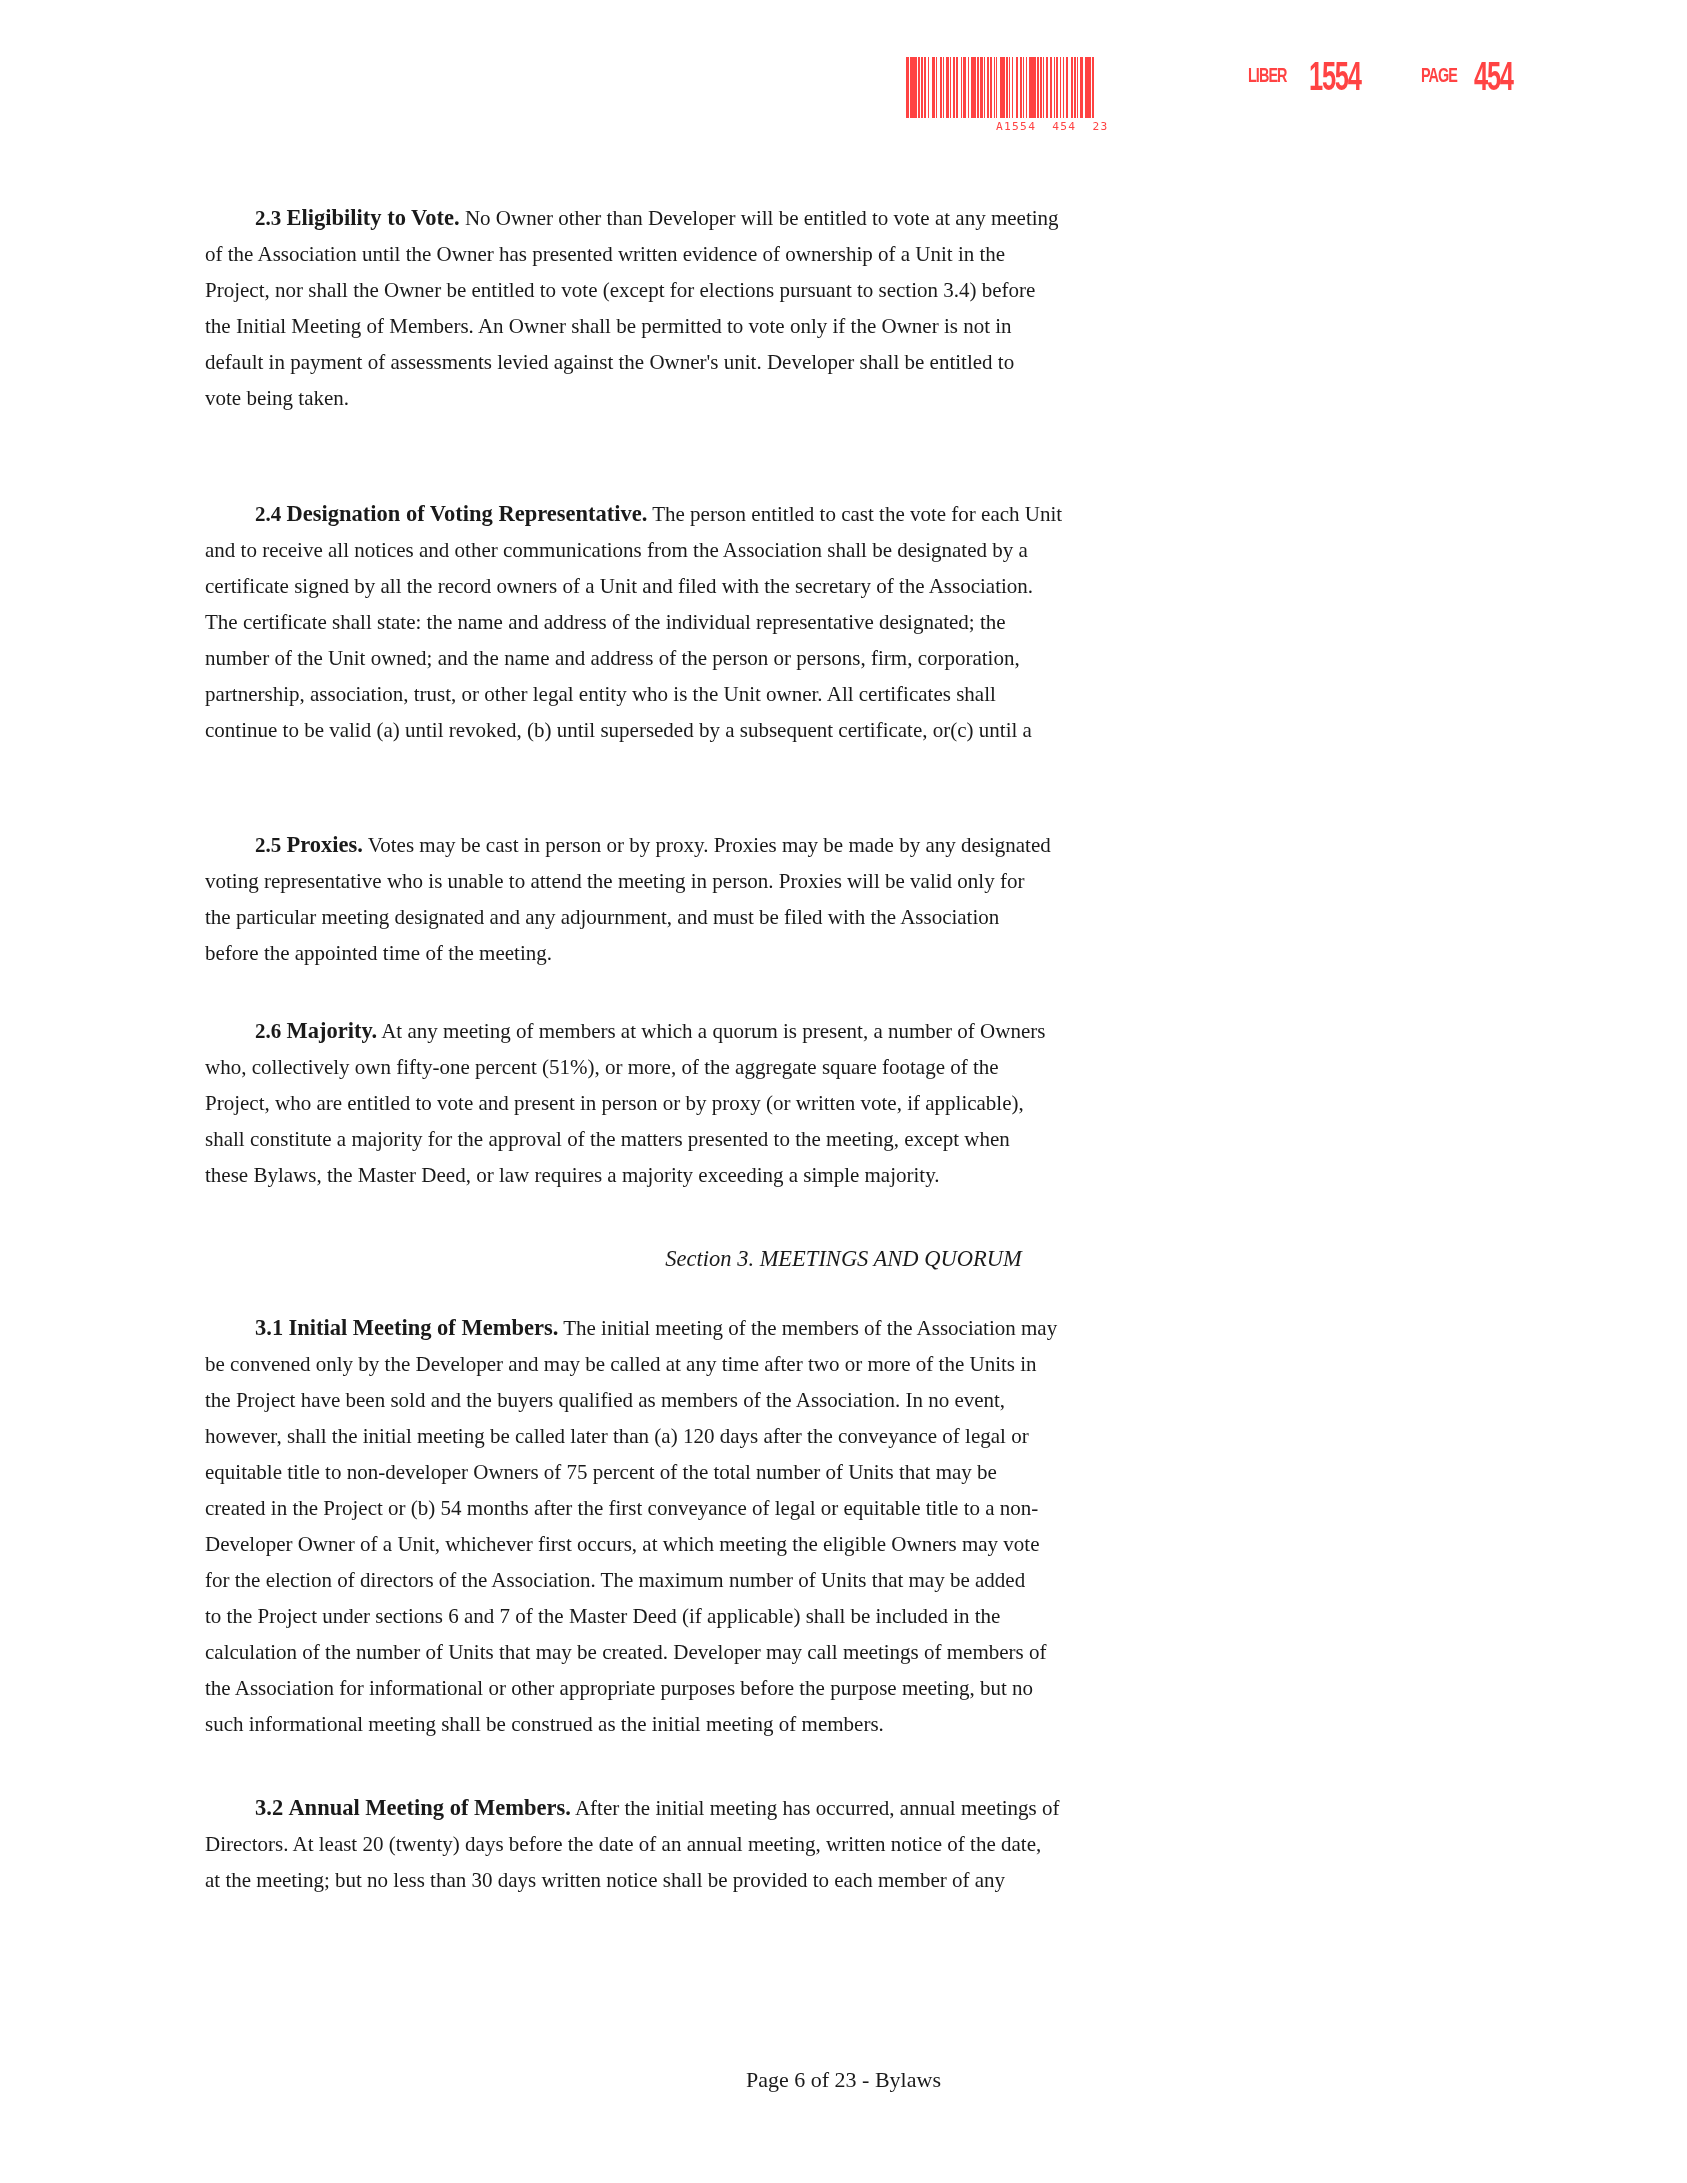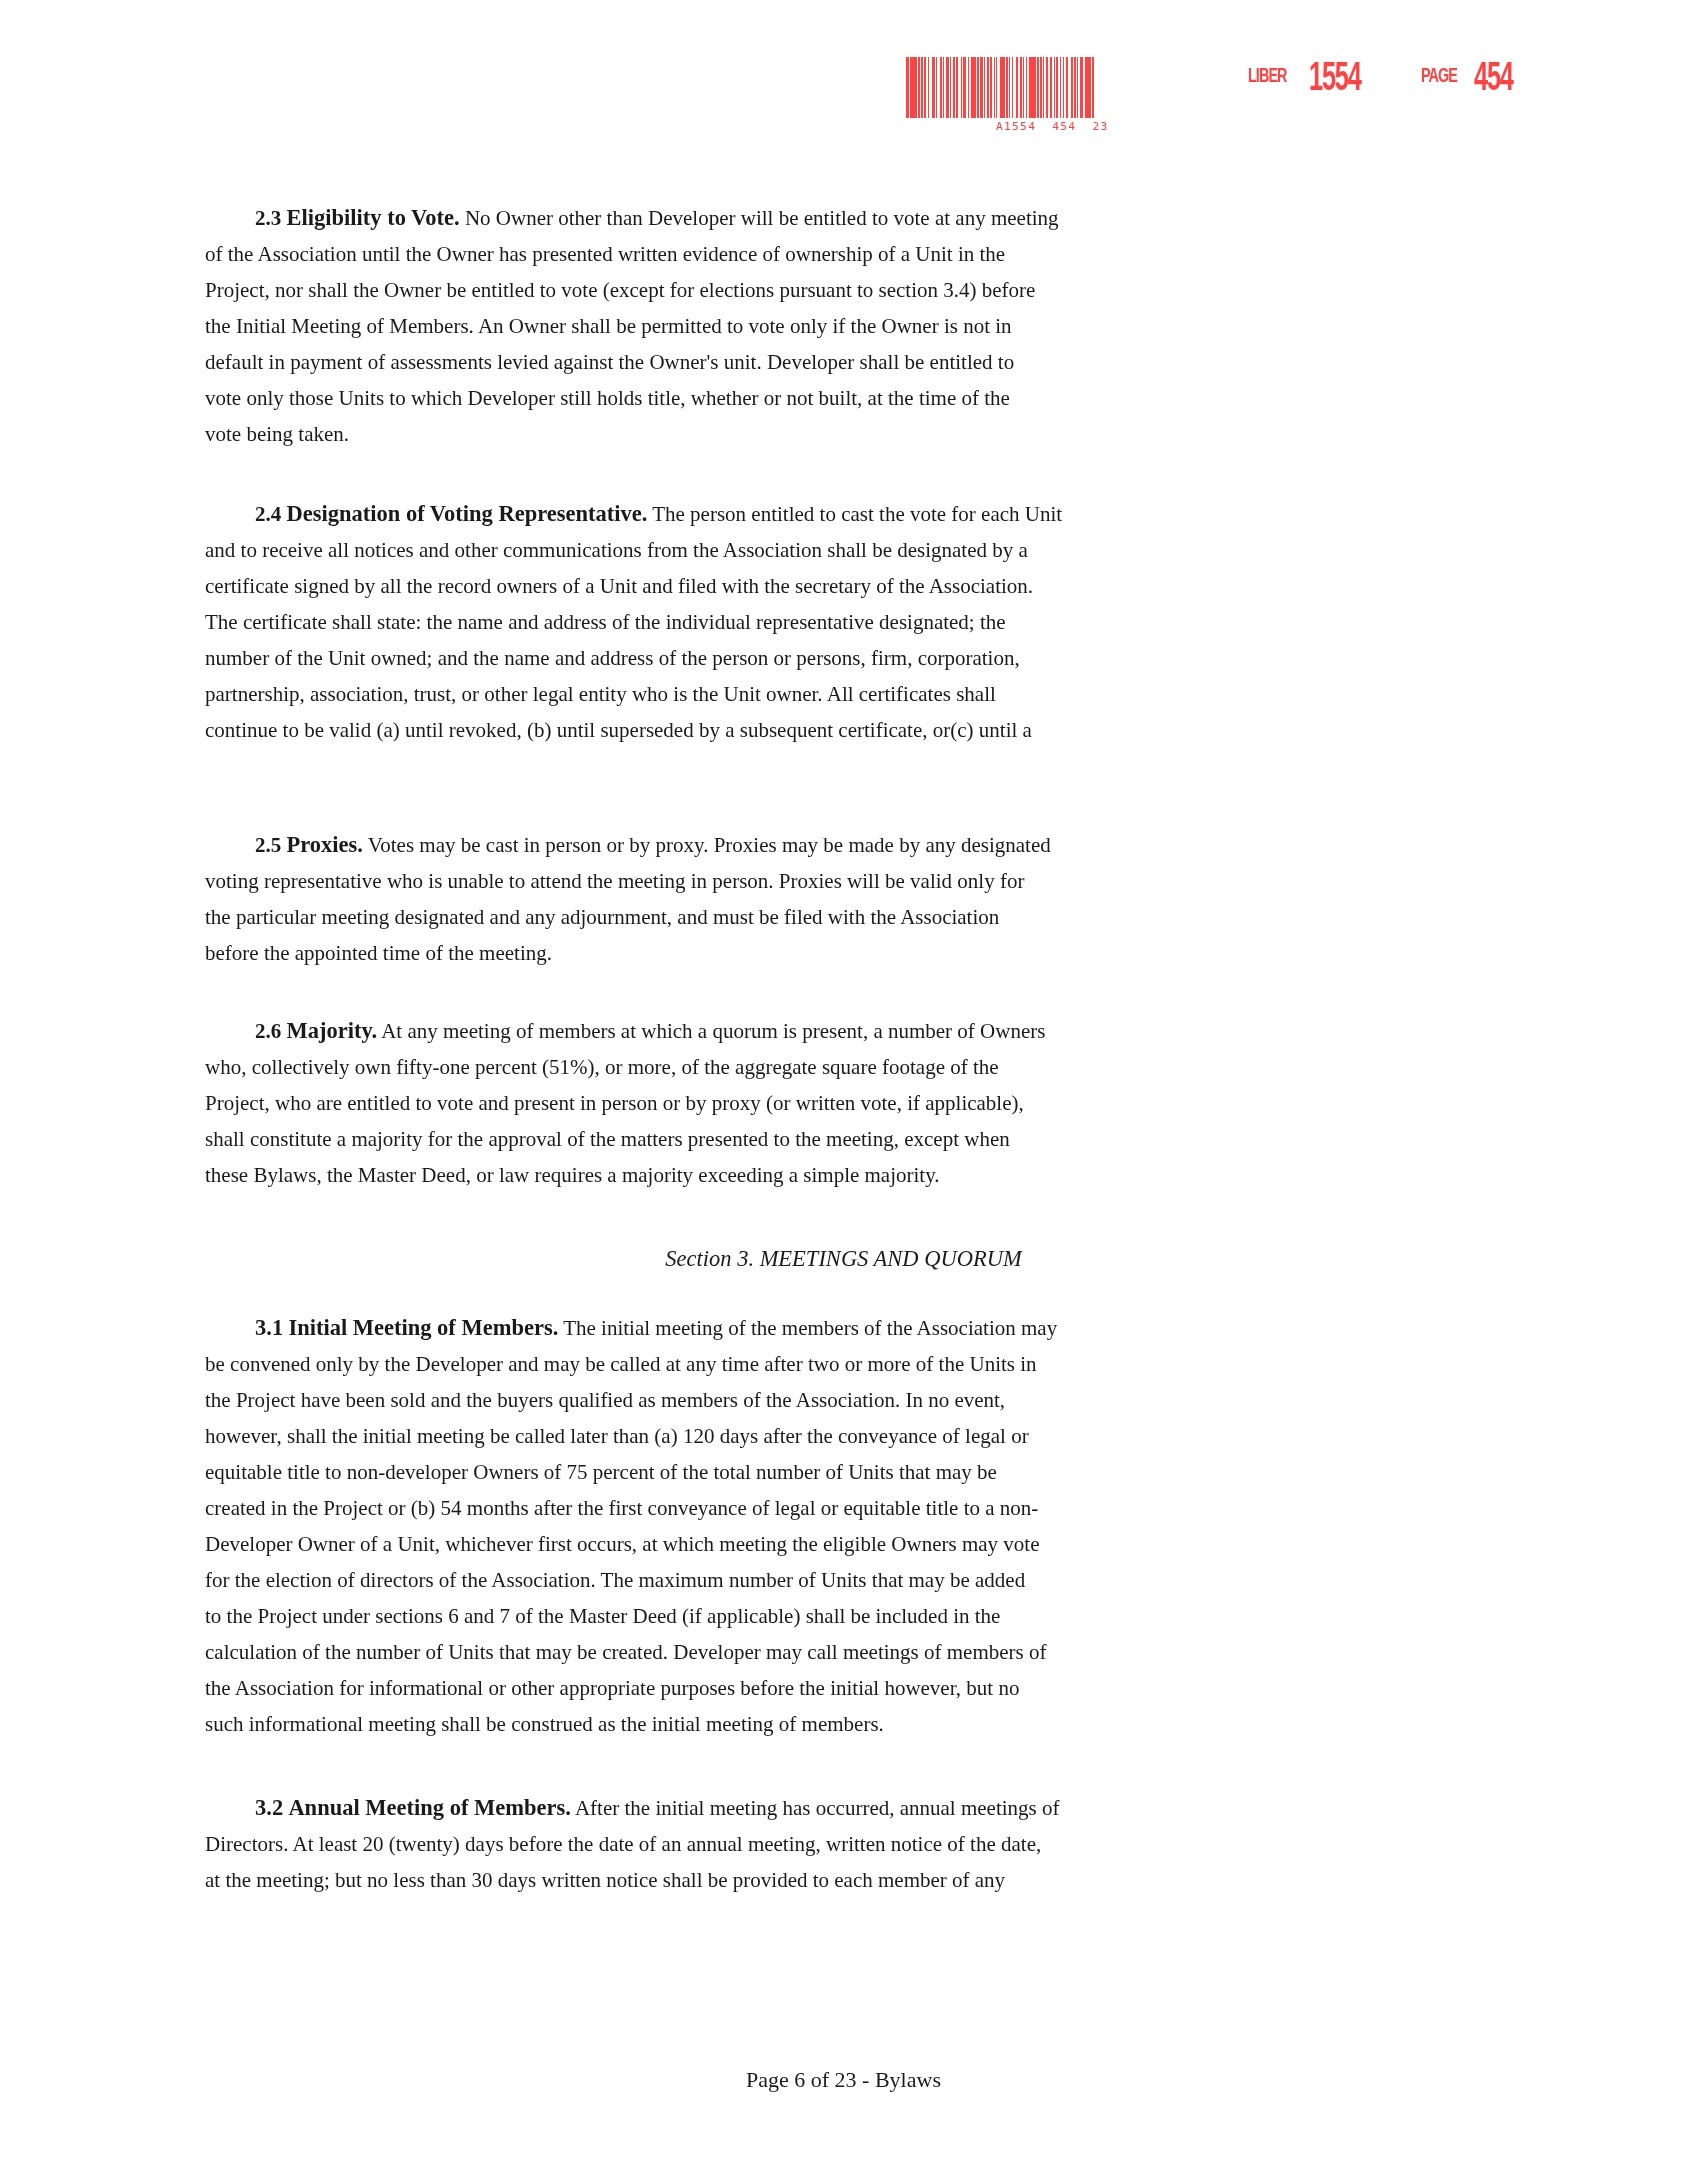--- a/index.html
+++ b/index.html
@@ -149,21 +149,20 @@
 
 <div class="para" style="top:200px;">
   <span class="line first">
     <span class="num">2.3</span>
     <span class="heading">Eligibility to Vote.</span><span> No Owner other than Developer will be entitled to vote at any meeting</span>
   </span>
   <span class="line">of the Association until the Owner has presented written evidence of ownership of a Unit in the</span>
   <span class="line">Project, nor shall the Owner be entitled to vote (except for elections pursuant to section 3.4) before</span>
   <span class="line">the Initial Meeting of Members. An Owner shall be permitted to vote only if the Owner is not in</span>
   <span class="line">default in payment of assessments levied against the Owner's unit. Developer shall be entitled to</span>
-  <span class="line">vote only those Units to which Developer still holds title, whether or not built, at the time of the</span>
   <span class="line">vote being taken.</span>
 </div>
 
 <div class="para" style="top:496px;">
   <span class="line first">
     <span class="num">2.4</span>
     <span class="heading">Designation of Voting Representative.</span><span> The person entitled to cast the vote for each Unit</span>
   </span>
   <span class="line">and to receive all notices and other communications from the Association shall be designated by a</span>
   <span class="line">certificate signed by all the record owners of a Unit and filed with the secretary of the Association.</span>
@@ -203,21 +202,21 @@
   </span>
   <span class="line">be convened only by the Developer and may be called at any time after two or more of the Units in</span>
   <span class="line">the Project have been sold and the buyers qualified as members of the Association. In no event,</span>
   <span class="line">however, shall the initial meeting be called later than (a) 120 days after the conveyance of legal or</span>
   <span class="line">equitable title to non-developer Owners of 75 percent of the total number of Units that may be</span>
   <span class="line">created in the Project or (b) 54 months after the first conveyance of legal or equitable title to a non-</span>
   <span class="line">Developer Owner of a Unit, whichever first occurs, at which meeting the eligible Owners may vote</span>
   <span class="line">for the election of directors of the Association. The maximum number of Units that may be added</span>
   <span class="line">to the Project under sections 6 and 7 of the Master Deed (if applicable) shall be included in the</span>
   <span class="line">calculation of the number of Units that may be created. Developer may call meetings of members of</span>
-  <span class="line">the Association for informational or other appropriate purposes before the initial however, but no</span>
+  <span class="line">the Association for informational or other appropriate purposes before the purpose meeting, but no</span>
   <span class="line">such informational meeting shall be construed as the initial meeting of members.</span>
 </div>
 
 <div class="para" style="top:1790px;">
   <span class="line first">
     <span class="num bold heading">3.2</span>
     <span class="heading">Annual Meeting of Members.</span><span> After the initial meeting has occurred, annual meetings of</span>
   </span>
   <span class="line">Directors. At least 20 (twenty) days before the date of an annual meeting, written notice of the date,</span>
   <span class="line">at the meeting; but no less than 30 days written notice shall be provided to each member of any</span>

